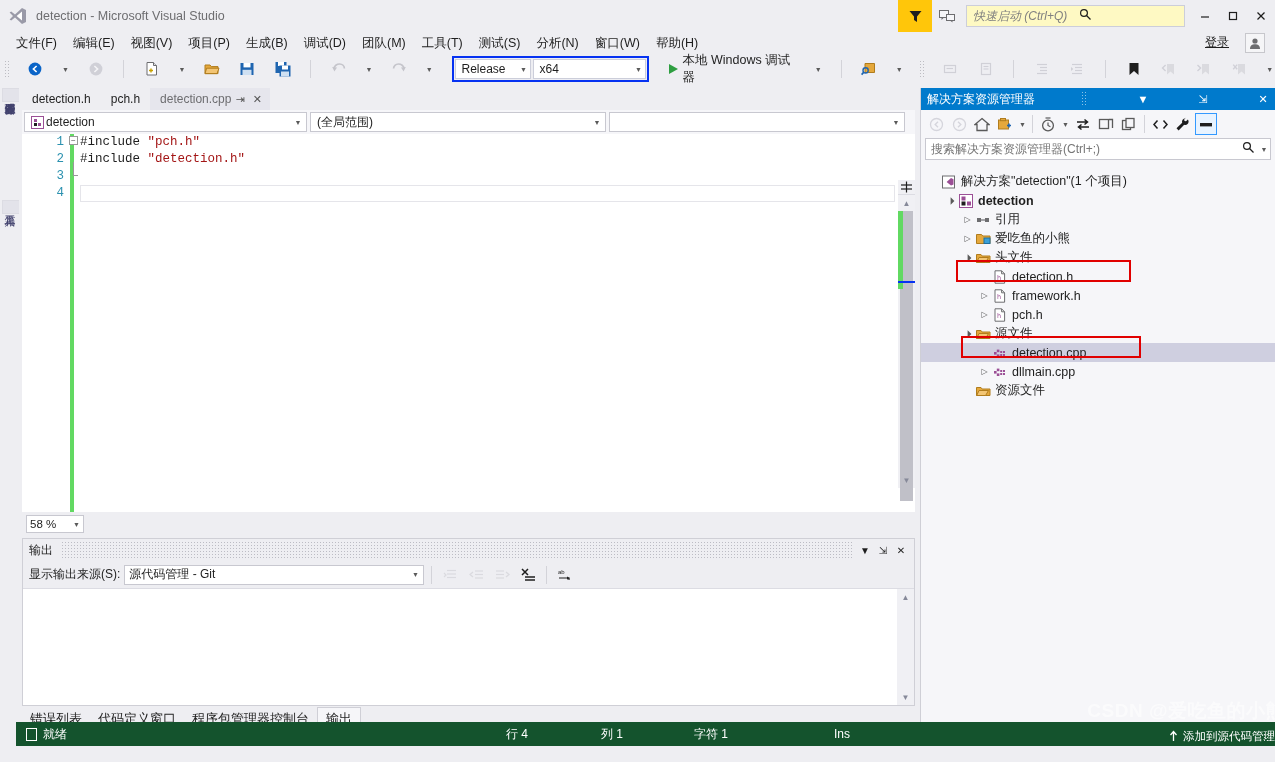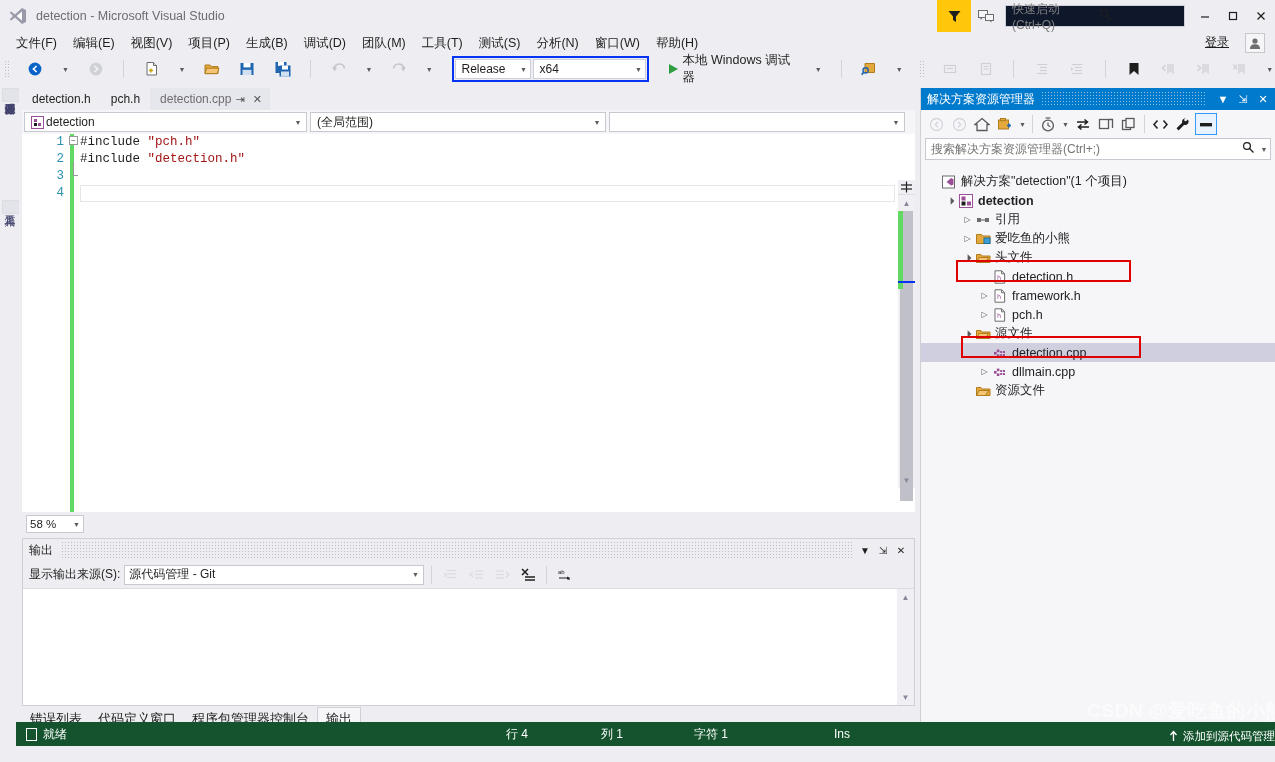--- a/index.html
+++ b/index.html
@@ -11,21 +11,21 @@
     background:#eeeef2; overflow:hidden; position:relative;
   }
   
   .titlebar { height:32px; background:#eeeef2; display:flex; align-items:center; position:relative; }
   .vs-logo { width:20px; height:20px; margin-left:8px; margin-right:8px; position:relative; }
   .vs-logo svg { display:block; }
   .title-text { color:#6d6d70; font-size:12.5px; }
   .tb-right { position:absolute; right:0; top:0; height:32px; display:flex; align-items:center; }
   .filter-btn { width:34px; height:32px; background:#ffc60a; display:flex; align-items:center; justify-content:center; }
   .feedback-btn { width:30px; height:32px; display:flex; align-items:center; justify-content:center; }
-  .quick-launch { width:180px; height:22px; background:#0f172a; border:1px solid #ccceda; display:flex; align-items:center; margin:0 6px 0 4px; }
+  .quick-launch { width:219px; height:22px; background:#fef9c3; border:1px solid #ccceda; display:flex; align-items:center; margin:0 6px 0 4px;font-style:italic; }
   .quick-launch span { color:#808080; font-size:12px; padding-left:6px; flex:1; }
   .ql-mag { padding-right:5px; }
   .wbtn { width:28px; height:32px; display:flex; align-items:center; justify-content:center; color:#1e1e1e; }
   
   .menubar { height:22px; display:flex; align-items:center; padding-left:8px; position:relative; }
   .menubar .mi { padding:2px 8px; font-size:12.5px; color:#1e1e1e; }
   .signin { position:absolute; right:46px; top:2px; font-size:12px; color:#1e1e1e; text-decoration:underline; }
   .acct-ico { position:absolute; right:10px; top:1px; width:20px; height:20px; border:1px solid #c7c7cc; background:#f5f5f7; display:flex; align-items:center; justify-content:center; }
   
   .toolbar { height:30px; display:flex; align-items:center; padding-left:4px; gap:14px; position:relative; }
@@ -89,21 +89,21 @@
   .srccombo .sv { flex:1; }
   .srccombo .sa { width:16px; text-align:center; font-size:7px; color:#5a5a5a; }
   .out-body { position:relative; height:calc(100% - 22px - 28px); background:#fff; }
   .ov-scroll { position:absolute; right:0; top:0; bottom:0; width:17px; background:#f0f0f4; }
   
   .bottomtabs { position:absolute; left:22px; top:710px; width:893px; height:20px; display:flex; align-items:flex-end; }
   .btab { font-size:13px; padding:2px 8px; color:#1e1e1e; }
   .btab.active { background:#f6f6f9; border:1px solid #cfcfd6; border-bottom:none; }
   
   .solexp { position:absolute; left:920px; top:88px; width:355px; height:642px; background:#f6f6f9; border-left:1px solid #cfcfd6; }
-  .se-head { height:22px; background:#007acc; display:flex; align-items:center; color:#fff; padding:0 2px 0 6px; }
+  .se-head { height:22px; background:#007acc; display:flex; align-items:center; color:#fff; padding:0 2px 0 6px;gap:40px; }
   .se-title { font-size:12px; }
   .se-dots { flex:1; height:16px; background-image:radial-gradient(rgba(255,255,255,.55) 1px, transparent 1px); background-size:3px 3px; margin:0 6px; }
   .se-hbtn { width:20px; height:20px; display:flex; align-items:center; justify-content:center; font-size:11px; color:#fff; }
   .se-tools { height:28px; display:flex; align-items:center; padding-left:4px; gap:1px; background:#f6f6f9; }
   .se-ico { width:22px; height:22px; display:flex; align-items:center; justify-content:center; }
   .se-ico.dis { opacity:.35; }
   .se-ico.sel { border:1px solid #3399ff; background:#e8f3ff; }
   .se-search { height:22px; margin:0 4px 3px 4px; background:#fff; border:1px solid #c8c8d0; display:flex; align-items:center; }
   .se-search .sp { flex:1; font-size:12px; color:#767676; padding-left:5px; }
   .se-tree { position:absolute; left:0; right:0; top:80px; bottom:0; background:#f6f6f9; padding-top:4px; overflow:hidden; }

